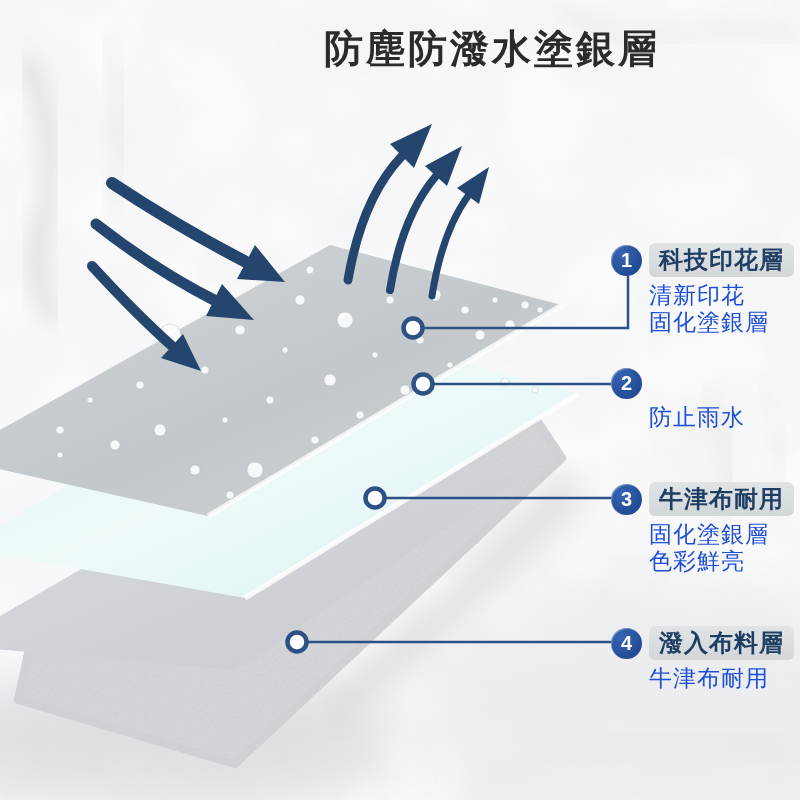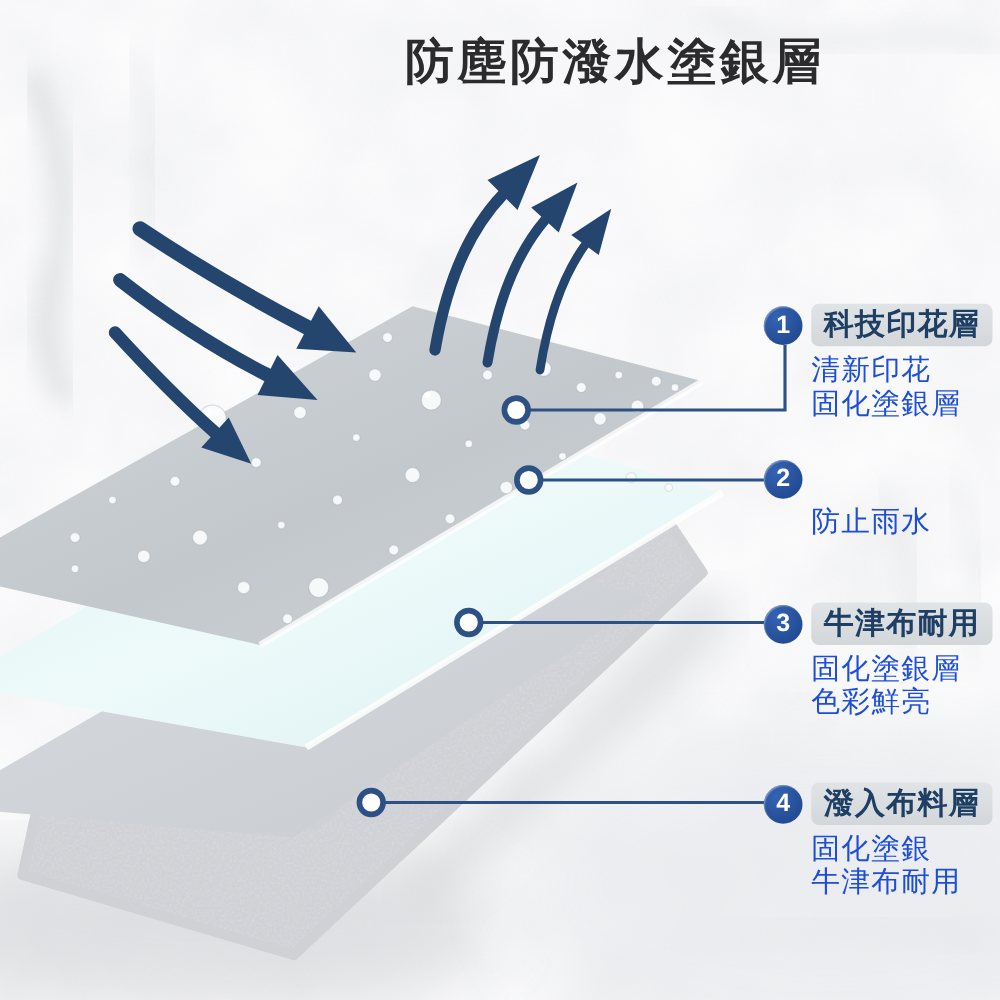--- a/index.html
+++ b/index.html
@@ -211,18 +211,17 @@
       <div>色彩鮮亮</div>
     </div>
   </div>
 
   <div class="callout" style="top:626px">
     <div class="row">
       <div class="badge">4</div>
       <div class="pill">潑入布料層</div>
     </div>
     <div class="sub">
-      <div>固化塗銀</div>
       <div>牛津布耐用</div>
     </div>
   </div>
 
 </div>
 
 </body></html>

